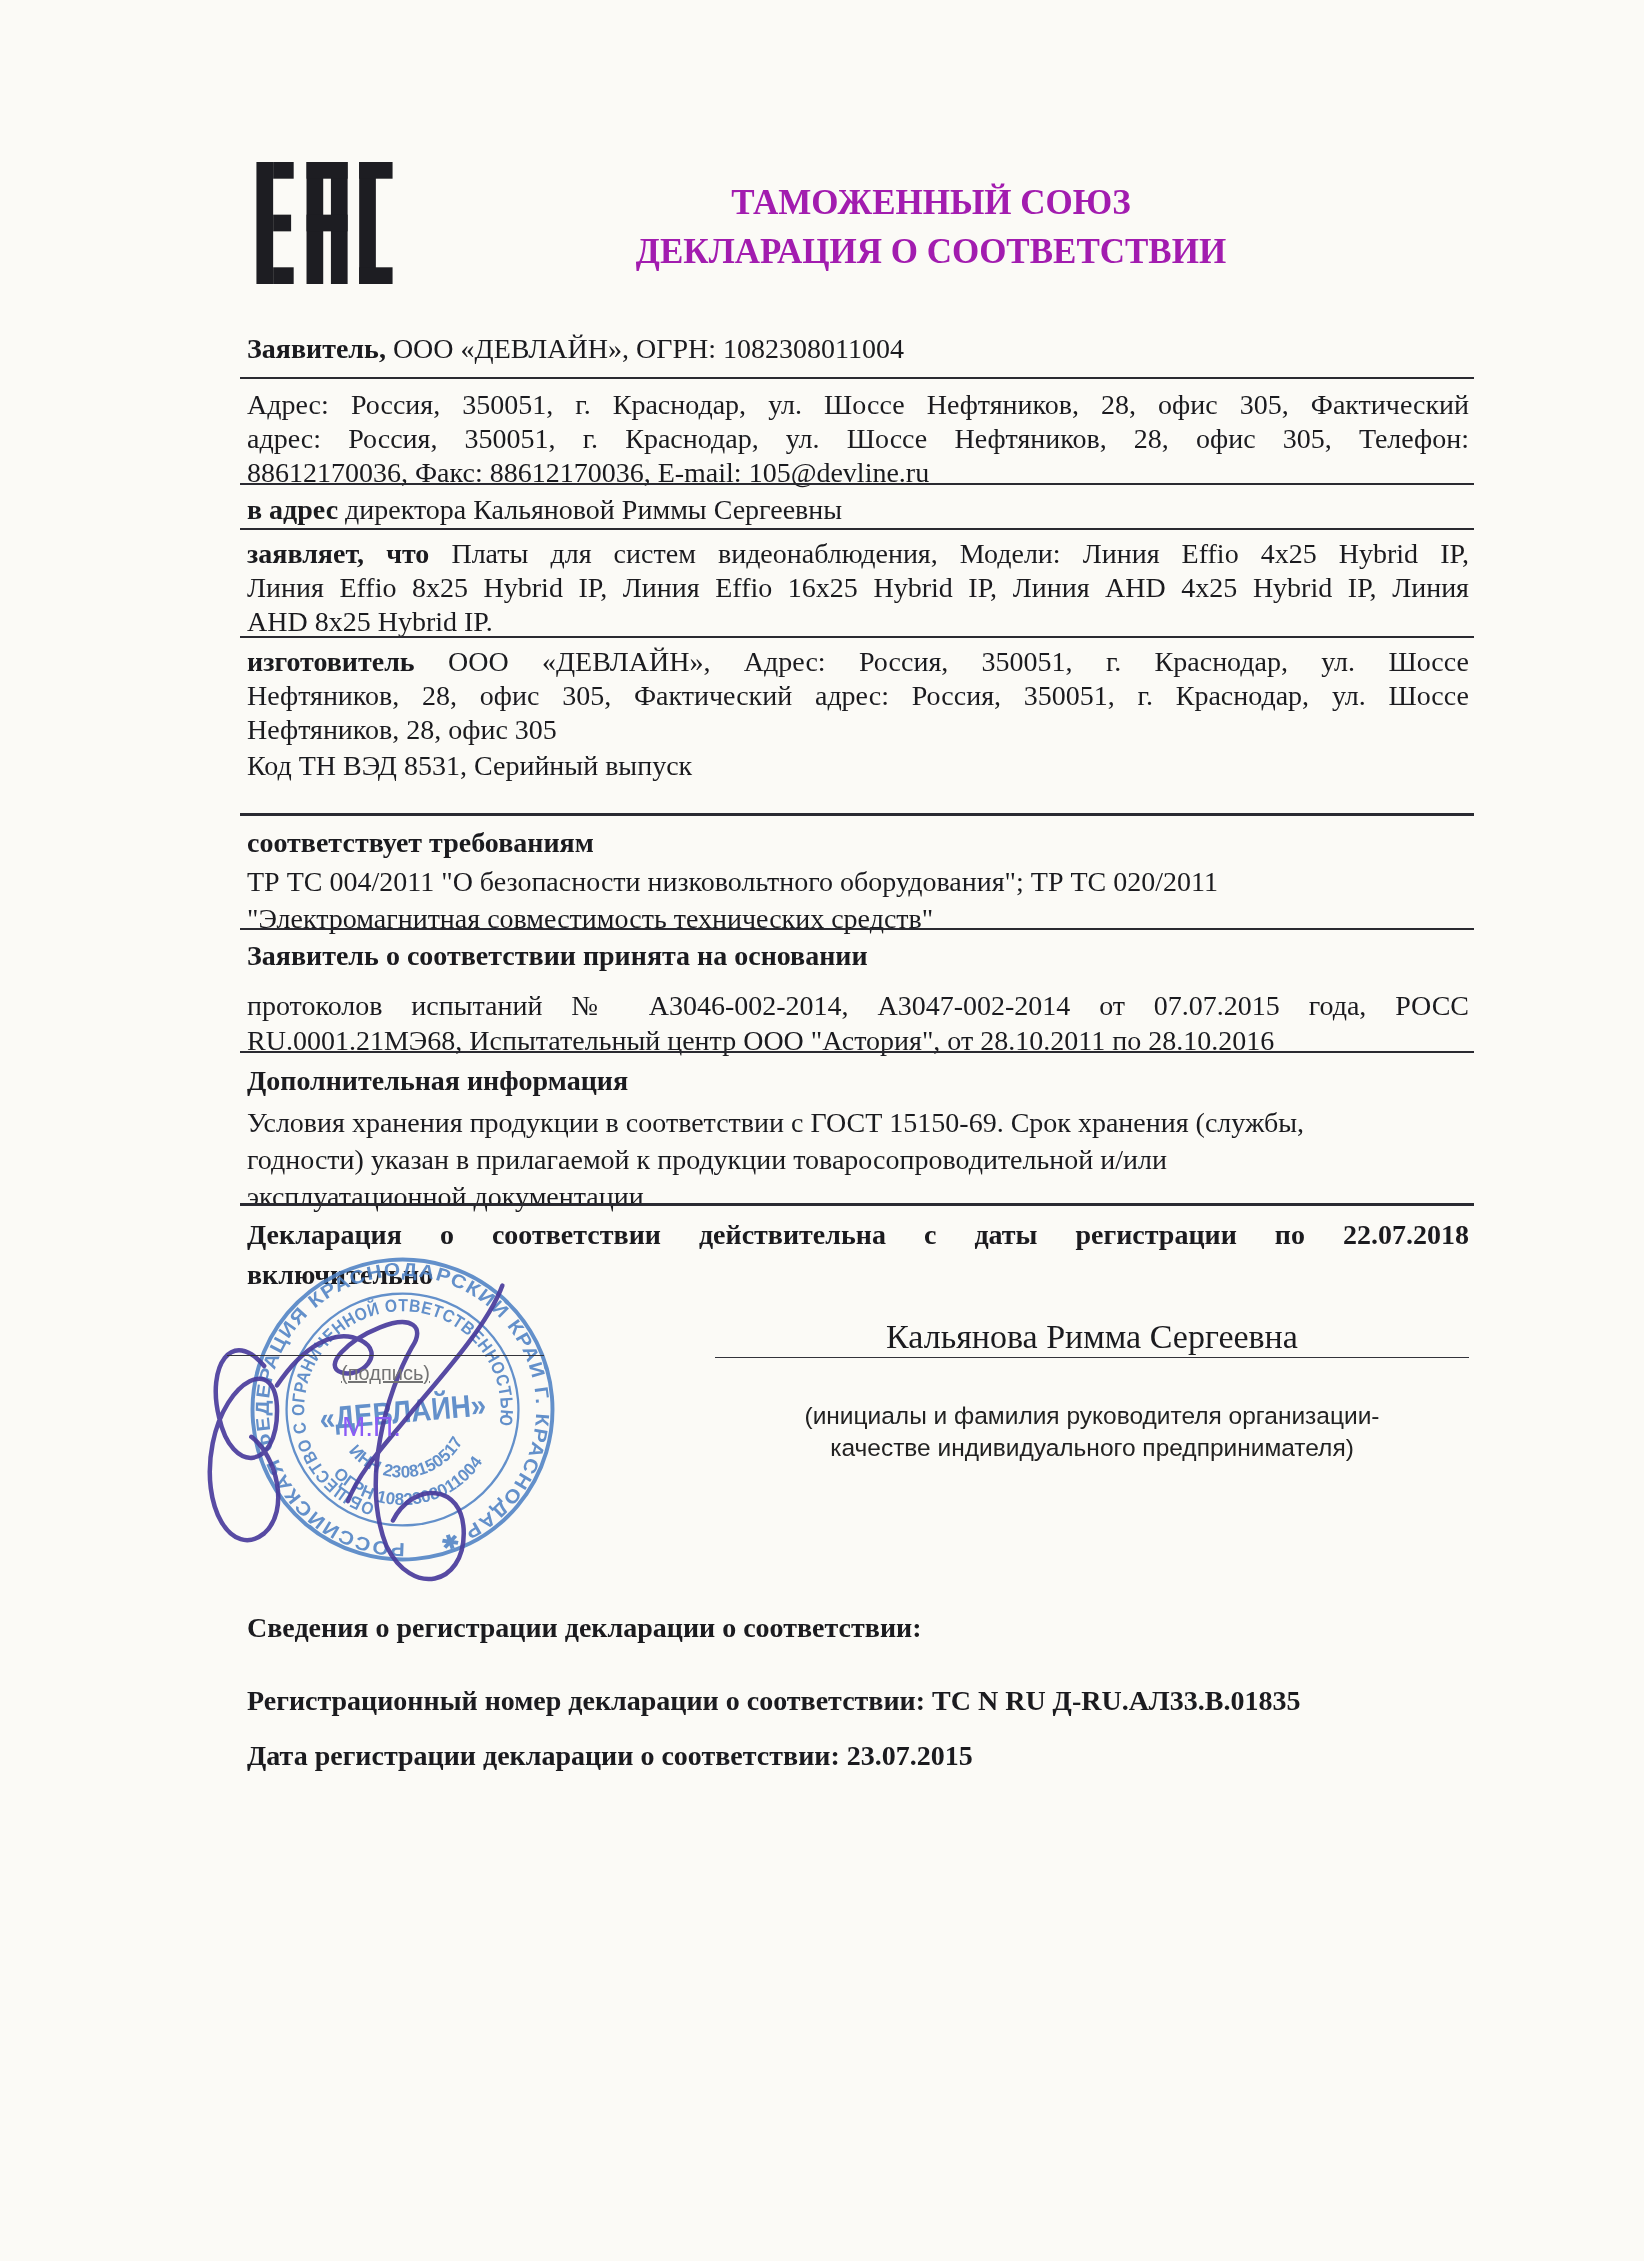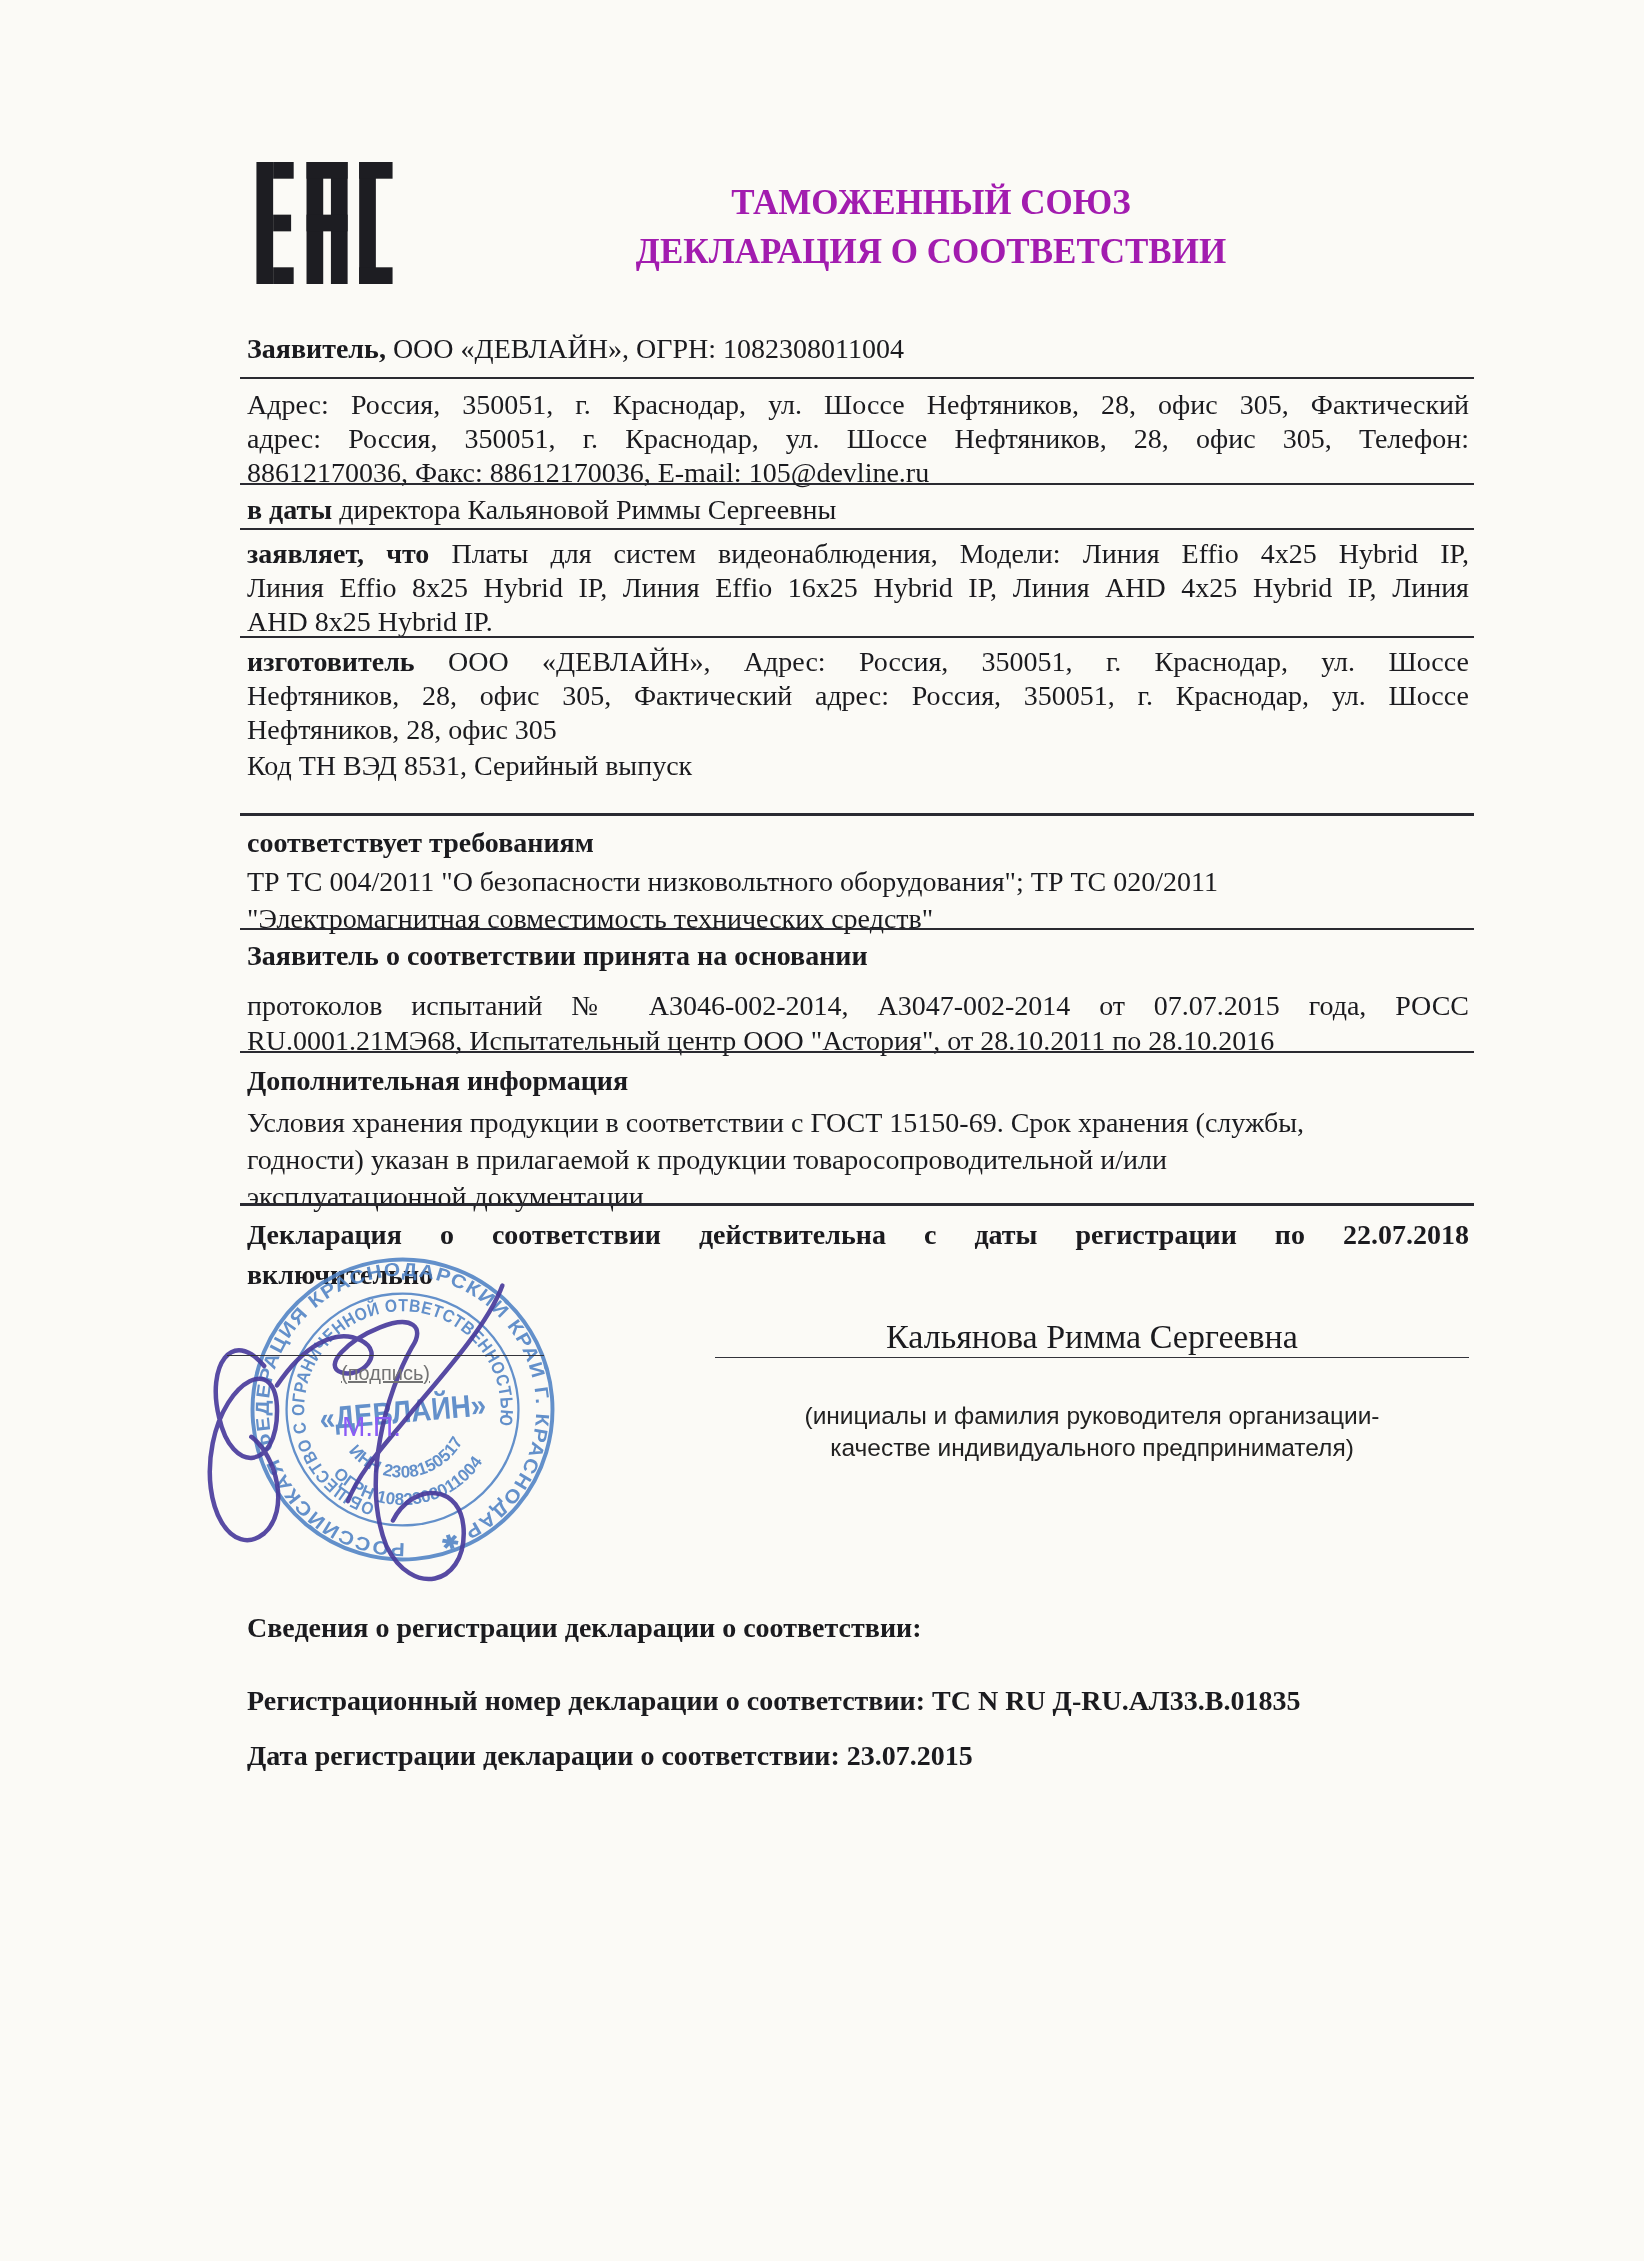--- a/index.html
+++ b/index.html
@@ -73,21 +73,21 @@
   <div class="rule" style="top:377px"></div>
 
   <div class="tx" style="top:388px">
     <div class="stretch">Адрес: Россия, 350051, г. Краснодар, ул. Шоссе Нефтяников, 28, офис 305, Фактический</div>
     <div class="stretch">адрес: Россия, 350051, г. Краснодар, ул. Шоссе Нефтяников, 28, офис 305, Телефон:</div>
     <div>88612170036, Факс: 88612170036, E-mail: 105@devline.ru</div>
   </div>
   <div class="rule" style="top:483px"></div>
 
   <div class="tx" style="top:493px">
-    <b>в даты</b><span> директора Кальяновой Риммы Сергеевны</span>
+    <b>в адрес</b><span> директора Кальяновой Риммы Сергеевны</span>
   </div>
   <div class="rule" style="top:528px"></div>
 
   <div class="tx" style="top:537px">
     <div class="stretch">
       <b>заявляет, что</b><span> Платы для систем видеонаблюдения, Модели: Линия Effio 4x25 Hybrid IP,</span>
     </div>
     <div class="stretch">Линия Effio 8x25 Hybrid IP, Линия Effio 16x25 Hybrid IP,  Линия AHD 4x25 Hybrid IP, Линия</div>
     <div>AHD 8x25 Hybrid IP.</div>
   </div>

